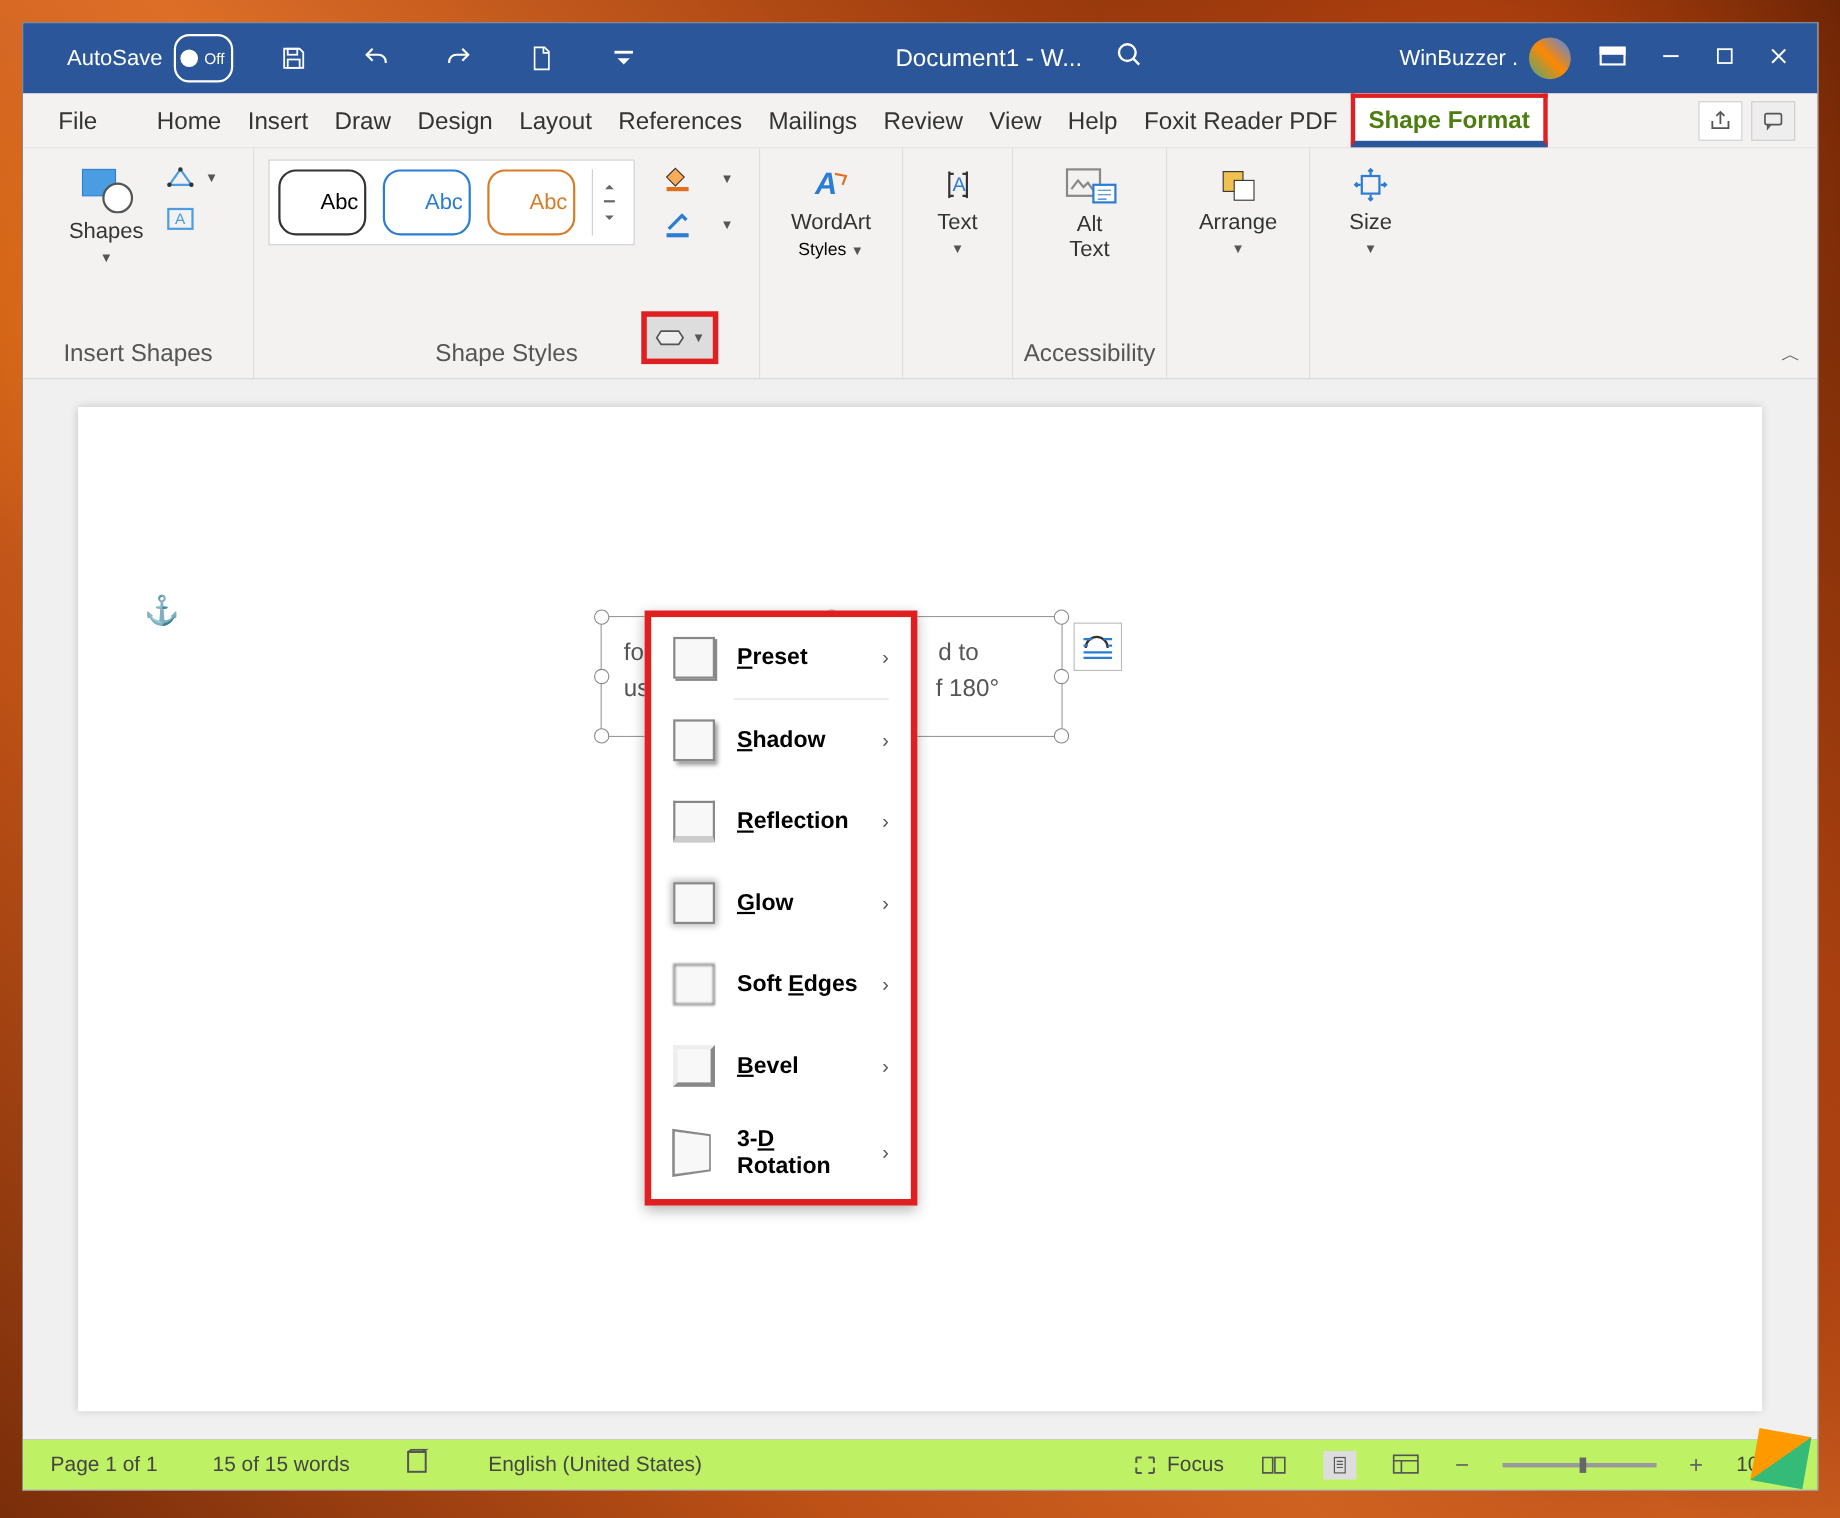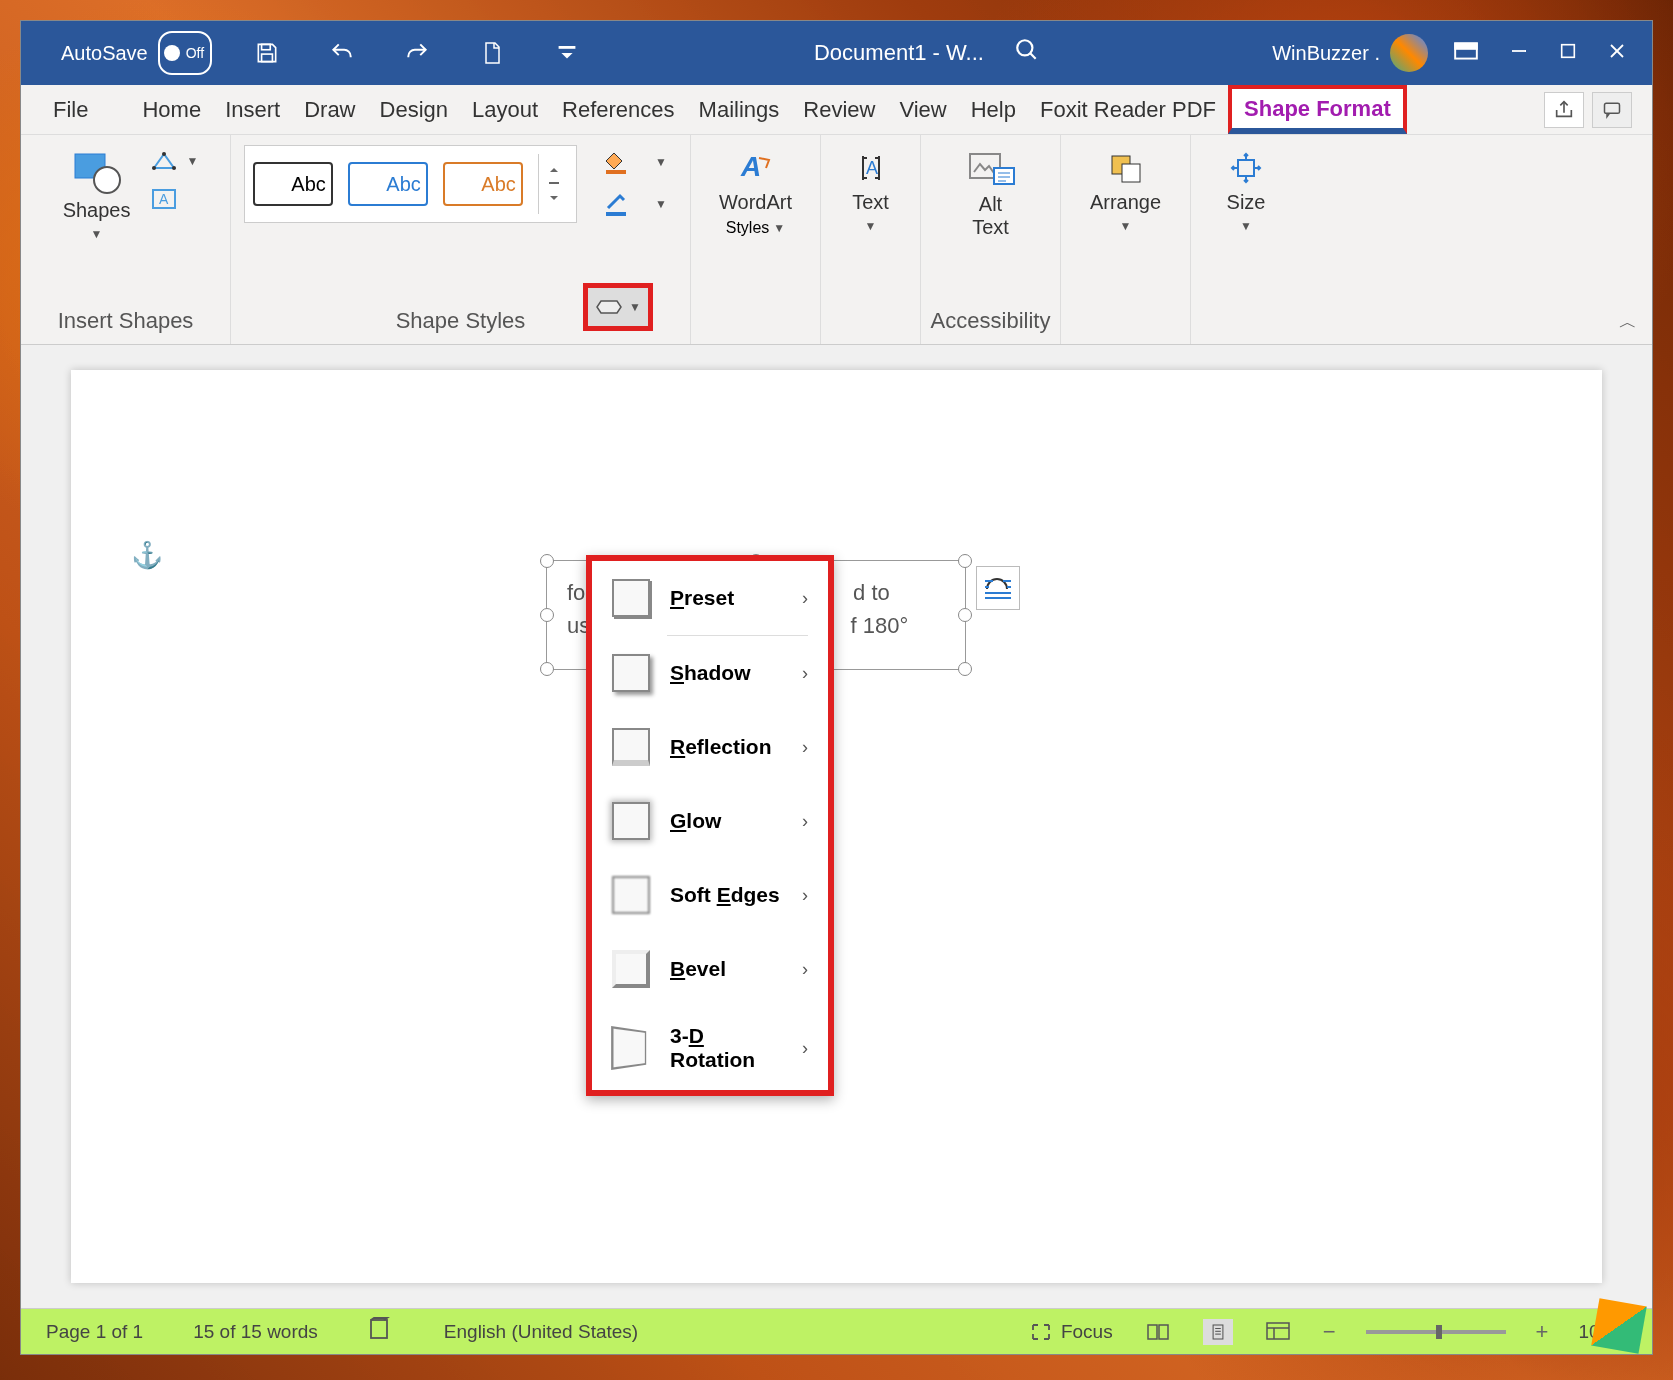--- a/index.html
+++ b/index.html
@@ -19,34 +19,34 @@
   .toggle { width: 54px; height: 44px; border: 2px solid #fff; border-radius: 14px; display: flex; align-items: center; padding: 0 4px; }
   .toggle-dot { width: 16px; height: 16px; background: #fff; border-radius: 50%; }
   .toggle-txt { font-size: 14px; margin-left: 6px; }
   .qat { display: flex; gap: 45px; margin-left: 40px; align-items: center; }
   .qat-btn { width: 30px; height: 30px; display: flex; align-items: center; justify-content: center; }
   .title-center { flex: 1; text-align: center; font-size: 22px; display: flex; align-items: center; justify-content: center; gap: 30px; }
   .win-controls { display: flex; gap: 30px; align-items: center; margin-right: 15px; }
   .avatar { width: 38px; height: 38px; border-radius: 50%; background: linear-gradient(45deg, #4a8, #f80, #48f); }
   .ribbon-tabs { background: #f3f2f1; height: 50px; display: flex; align-items: center; padding: 0 20px; border-bottom: 1px solid #ddd; }
   .tab { padding: 0 12px; font-size: 22px; color: #333; height: 100%; display: flex; align-items: center; cursor: pointer; }
-  .tab.active { color: #a21caf; font-weight: 600; border: 4px solid #e02020; border-bottom: 6px solid #2b579a; background: #fff; }
+  .tab.active { color: #4d7c0f; font-weight: 600; border: 4px solid #e02020; border-bottom: 6px solid #2b579a; background: #fff; }
   .tab-spacer { flex: 1; }
   .tab-icon-btn { width: 40px; height: 36px; border: 1px solid #ccc; margin-left: 8px; display: flex; align-items: center; justify-content: center; background: #fff; }
   .ribbon { background: #f3f2f1; height: 210px; display: flex; border-bottom: 1px solid #ccc; position: relative; }
   .group { border-right: 1px solid #ddd; display: flex; flex-direction: column; align-items: center; padding: 10px 15px 5px; }
   .group-body { flex: 1; display: flex; align-items: flex-start; gap: 10px; }
   .group-label { font-size: 22px; color: #555; padding-bottom: 5px; }
   .big-btn { display: flex; flex-direction: column; align-items: center; gap: 5px; padding: 5px 10px; }
   .big-btn-label { font-size: 20px; color: #333; }
   .chev { font-size: 12px; color: #555; }
   .small-col { display: flex; flex-direction: column; gap: 15px; padding-top: 5px; }
   .small-row { display: flex; align-items: center; gap: 8px; }
   .style-gallery { border: 1px solid #ccc; background: #fff; display: flex; align-items: center; padding: 8px; gap: 15px; }
-  .style-swatch { width: 80px; height: 44px; border: 2px solid #333; border-radius: 4px; display: flex; align-items: center; justify-content: center; font-size: 20px; padding-left: 31px; }
+  .style-swatch { width: 80px; height: 60px; border: 2px solid #333; border-radius: 16px; display: flex; align-items: center; justify-content: center; font-size: 20px; padding-left: 31px; }
   .style-swatch.blue { border-color: #2b7cd3; color: #2b7cd3; }
   .style-swatch.orange { border-color: #d97b28; color: #d97b28; }
   .gallery-more { width: 30px; height: 60px; border-left: 1px solid #ccc; display: flex; align-items: center; justify-content: center; }
   .fill-col { display: flex; flex-direction: column; gap: 18px; padding: 5px 10px; }
   .fill-btn { display: flex; align-items: center; gap: 8px; }
   .effects-btn { width: 70px; height: 48px; background: #ddd; border: 5px solid #e02020; display: flex; align-items: center; justify-content: center; gap: 6px; position: absolute; left: 562px; top: 148px; }
   .collapse-btn { position: absolute; right: 15px; bottom: 10px; font-size: 18px; color: #666; }
   .document { flex: 1; background: #f0f0f0; position: relative; overflow: hidden; }
   .page { position: absolute; left: 50px; right: 50px; top: 25px; bottom: 25px; background: #fff; box-shadow: 0 0 8px rgba(0,0,0,0.2); }
   .anchor { position: absolute; left: 60px; top: 170px; color: #4a7bbf; font-size: 26px; }

